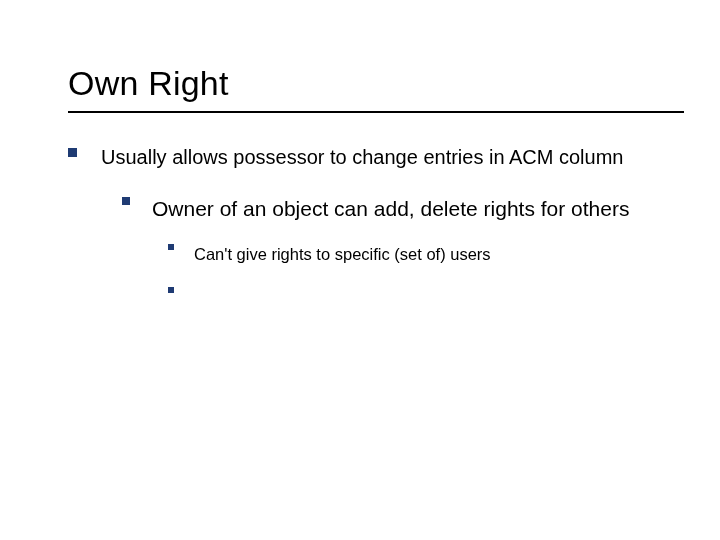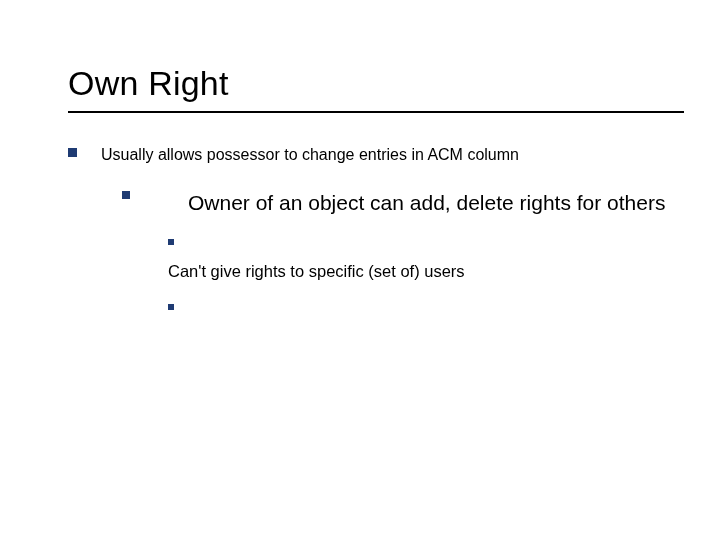--- a/index.html
+++ b/index.html
@@ -5,24 +5,24 @@
     * { margin: 8px; padding: 0; box-sizing: border-box; }
     html, body { width: 720px; height: 540px; background: #fff; font-family: Verdana, Geneva, sans-serif; color: #000; }
     .slide { padding: 32px 36px 0 36px; }
     .title { font-size: 34px; font-weight: 400; margin-bottom: 6px; letter-spacing: 0.2px; }
     .rule { border: none; border-top: 2px solid #000; margin-bottom: 24px; }
     .b-item { display: flex; align-items: flex-start; }
     .b-icon { width: 9px; height: 9px; background: #1f3b73; flex: 0 0 9px; margin-top: 11px; margin-right: 16px; }
     .b-icon-sm { width: 8px; height: 8px; background: #1f3b73; flex: 0 0 8px; margin-top: 10px; margin-right: 14px; }
     .b-icon-xs { width: 6px; height: 6px; background: #1f3b73; flex: 0 0 6px; margin-top: 8px; margin-right: 12px; }
     .l1 { margin-left: 0; margin-bottom: 8px; }
-    .l1 .b-text { font-size: 16px; line-height: 1.28; }
-    .l2 { margin-left: 46px; margin-top: 8px; margin-bottom: 4px; gap: 36px; }
+    .l1 .b-text { font-size: 20px; line-height: 1.28; }
+    .l2 { margin-left: 46px; margin-top: 8px; margin-bottom: 4px; }
     .l2 .b-text { font-size: 21px; line-height: 1.3; }
-    .l3 { margin-left: 92px; margin-top: 6px; margin-bottom: 2px; flex-direction: column; }
+    .l3 { margin-left: 92px; margin-top: 6px; margin-bottom: 2px; }
     .l3 .b-text { font-size: 16.5px; line-height: 1.3; }
     .sub-group { margin-top: 6px; }
   </style>
 </head>
 <body>
 
 <div class="slide">
   <h1 class="title">Own Right</h1>
   <hr class="rule">
 

